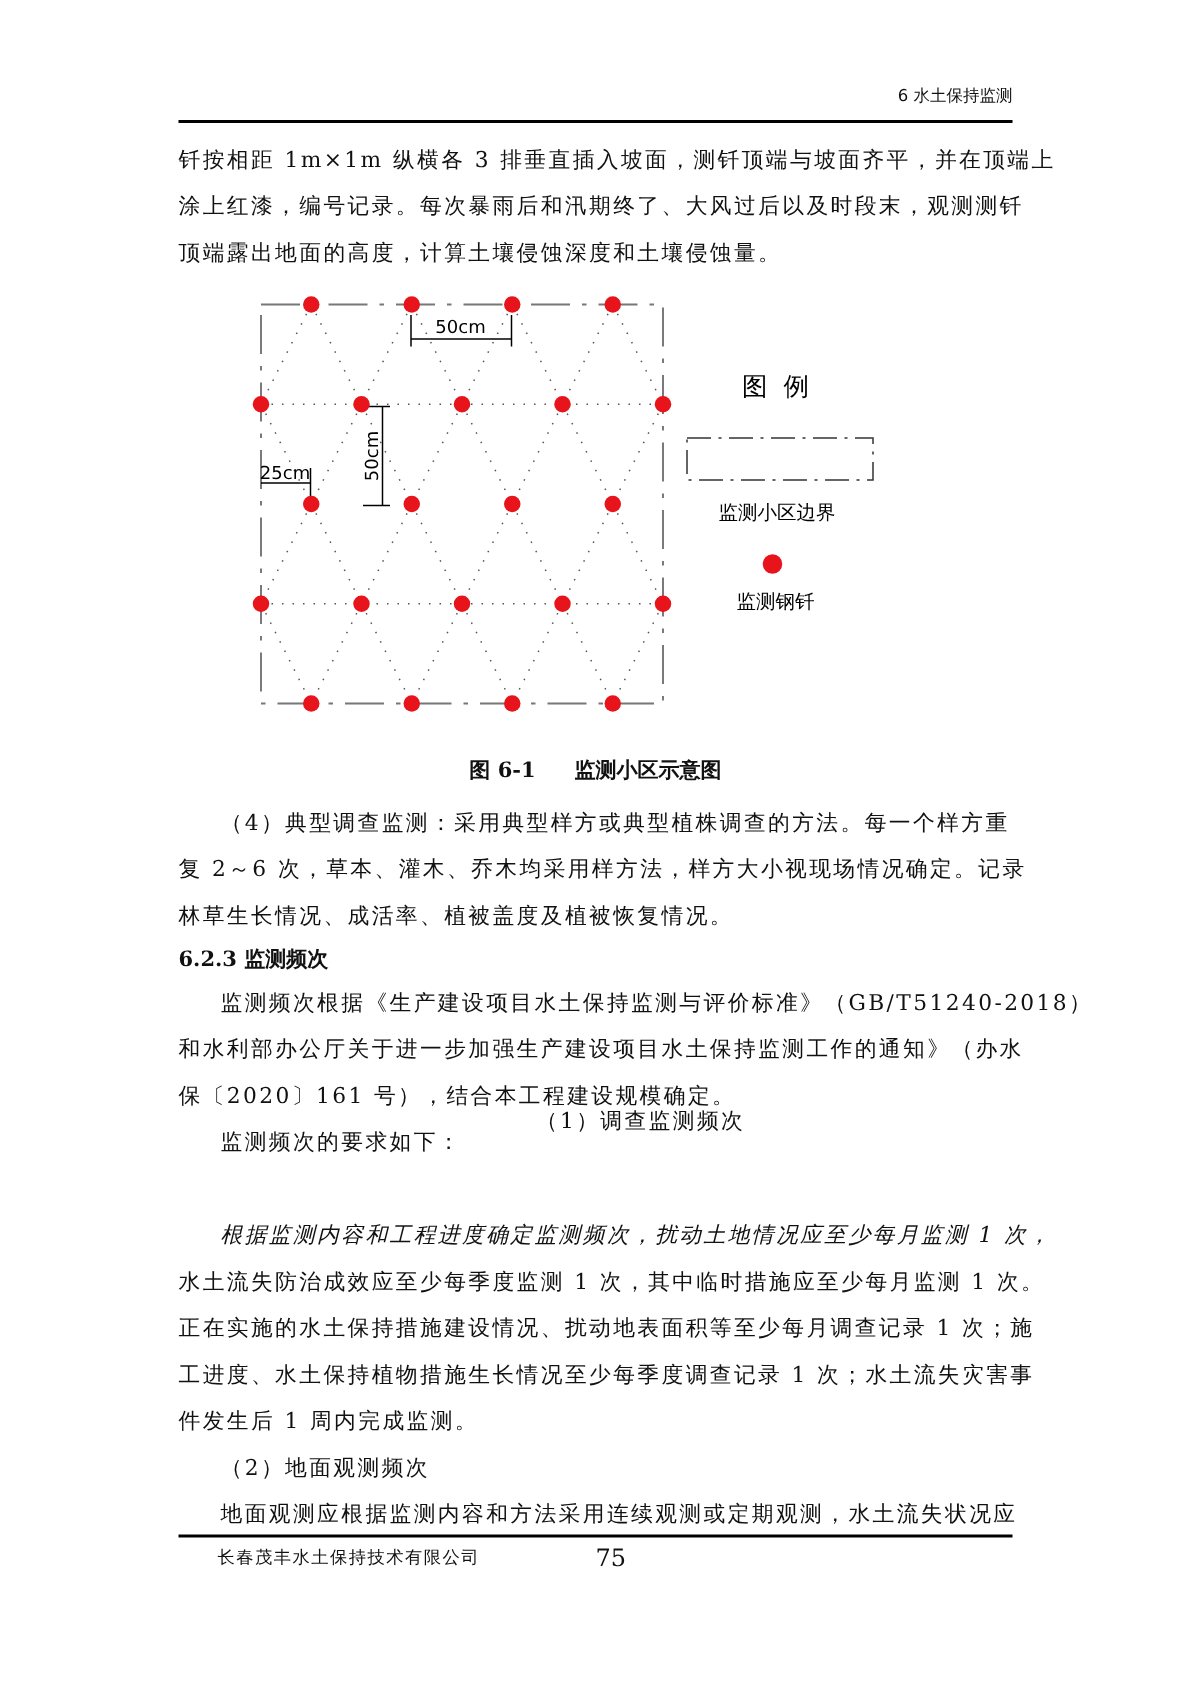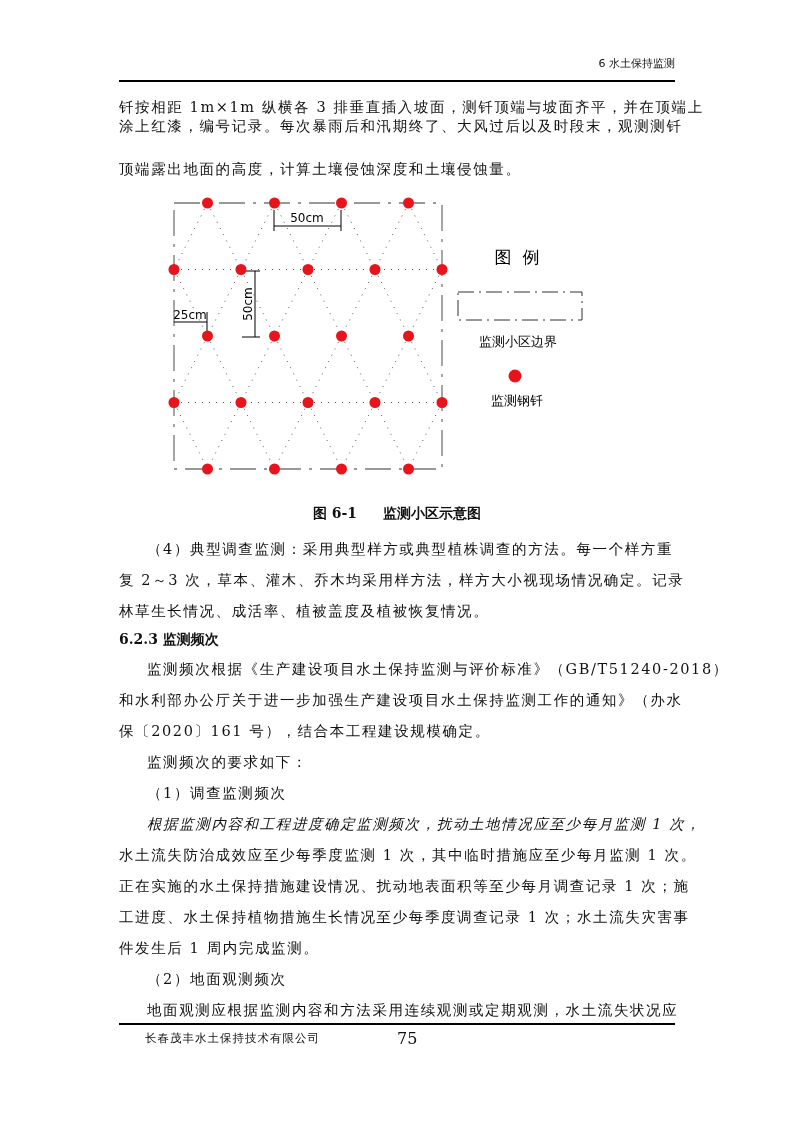--- a/index.html
+++ b/index.html
@@ -23,21 +23,21 @@
   .footer-page { position: absolute; left: 397px; top: 1029px; font-size: 16px; }
   svg text { font-family: "DejaVu Sans", sans-serif; }
 </style>
 </head>
 <body>
 
 <div class="page-header">6  水土保持监测</div>
 <div class="rule top"></div>
 
 <div class="line" style="top:97px;">钎按相距 1m×1m 纵横各 3 排垂直插入坡面，测钎顶端与坡面齐平，并在顶端上</div>
-<div class="line" style="top:116px;text-align:right;">涂上红漆，编号记录。每次暴雨后和汛期终了、大风过后以及时段末，观测测钎</div>
+<div class="line" style="top:128px;text-align:right;">涂上红漆，编号记录。每次暴雨后和汛期终了、大风过后以及时段末，观测测钎</div>
 <div class="line" style="top:159px;">顶端露出地面的高度，计算土壤侵蚀深度和土壤侵蚀量。</div>
 
 <svg style="position:absolute;left:0;top:0;" width="794" height="500" viewBox="0 0 794 500">
   <g id="lattice">
       <line x1="174" y1="269.5" x2="442" y2="269.5" stroke="#555" stroke-width="1" stroke-dasharray="1 6"></line>
       <line x1="174" y1="402.5" x2="442" y2="402.5" stroke="#555" stroke-width="1" stroke-dasharray="1 6"></line>
       <line x1="207.5" y1="203" x2="174" y2="269.5" stroke="#555" stroke-width="1" stroke-dasharray="1 6"></line>
       <line x1="207.5" y1="203" x2="241" y2="269.5" stroke="#555" stroke-width="1" stroke-dasharray="1 6"></line>
       <line x1="274.5" y1="203" x2="241" y2="269.5" stroke="#555" stroke-width="1" stroke-dasharray="1 6"></line>
       <line x1="274.5" y1="203" x2="308" y2="269.5" stroke="#555" stroke-width="1" stroke-dasharray="1 6"></line>
@@ -121,30 +121,30 @@
   <text x="518" y="346" font-size="13" text-anchor="middle">监测小区边界</text>
   <circle cx="515" cy="376" r="6.5" fill="#e8141b"></circle>
   <text x="517" y="405" font-size="13" text-anchor="middle">监测钢钎</text>
 </svg>
 
 <div class="caption">
   <span class="num">图 6-1</span><span>监测小区示意图</span>
 </div>
 
 <div class="line indent" style="top:539px;">（4）典型调查监测：采用典型样方或典型植株调查的方法。每一个样方重</div>
-<div class="line" style="top:570px;">复 2～3 次，草本、灌木、乔木均采用样方法，样方大小视现场情况确定。记录</div>
+<div class="line" style="top:570px;">复 2～6 次，草本、灌木、乔木均采用样方法，样方大小视现场情况确定。记录</div>
 <div class="line" style="top:601px;">林草生长情况、成活率、植被盖度及植被恢复情况。</div>
 
 <div class="heading">6.2.3 监测频次</div>
 
 <div class="line indent" style="top:659px;">监测频次根据《生产建设项目水土保持监测与评价标准》（GB/T51240-2018）</div>
 <div class="line" style="top:690px;">和水利部办公厅关于进一步加强生产建设项目水土保持监测工作的通知》（办水</div>
 <div class="line" style="top:721px;">保〔2020〕161 号），结合本工程建设规模确定。</div>
 <div class="line indent" style="top:752px;">监测频次的要求如下：</div>
-<div class="line indent" style="top:783px;">（1）调查监测频次</div>
+<div class="line indent" style="top:738px;text-align:center;">（1）调查监测频次</div>
 <div class="line indent" style="top:814px;font-style:italic;">根据监测内容和工程进度确定监测频次，扰动土地情况应至少每月监测 1 次，</div>
 <div class="line" style="top:845px;">水土流失防治成效应至少每季度监测 1 次，其中临时措施应至少每月监测 1 次。</div>
 <div class="line" style="top:876px;">正在实施的水土保持措施建设情况、扰动地表面积等至少每月调查记录 1 次；施</div>
 <div class="line" style="top:907px;">工进度、水土保持植物措施生长情况至少每季度调查记录 1 次；水土流失灾害事</div>
 <div class="line" style="top:938px;">件发生后 1 周内完成监测。</div>
 <div class="line indent" style="top:969px;">（2）地面观测频次</div>
 <div class="line indent" style="top:1000px;">地面观测应根据监测内容和方法采用连续观测或定期观测，水土流失状况应</div>
 
 <div class="rule bottom"></div>
 <div class="footer-left">长春茂丰水土保持技术有限公司</div>

